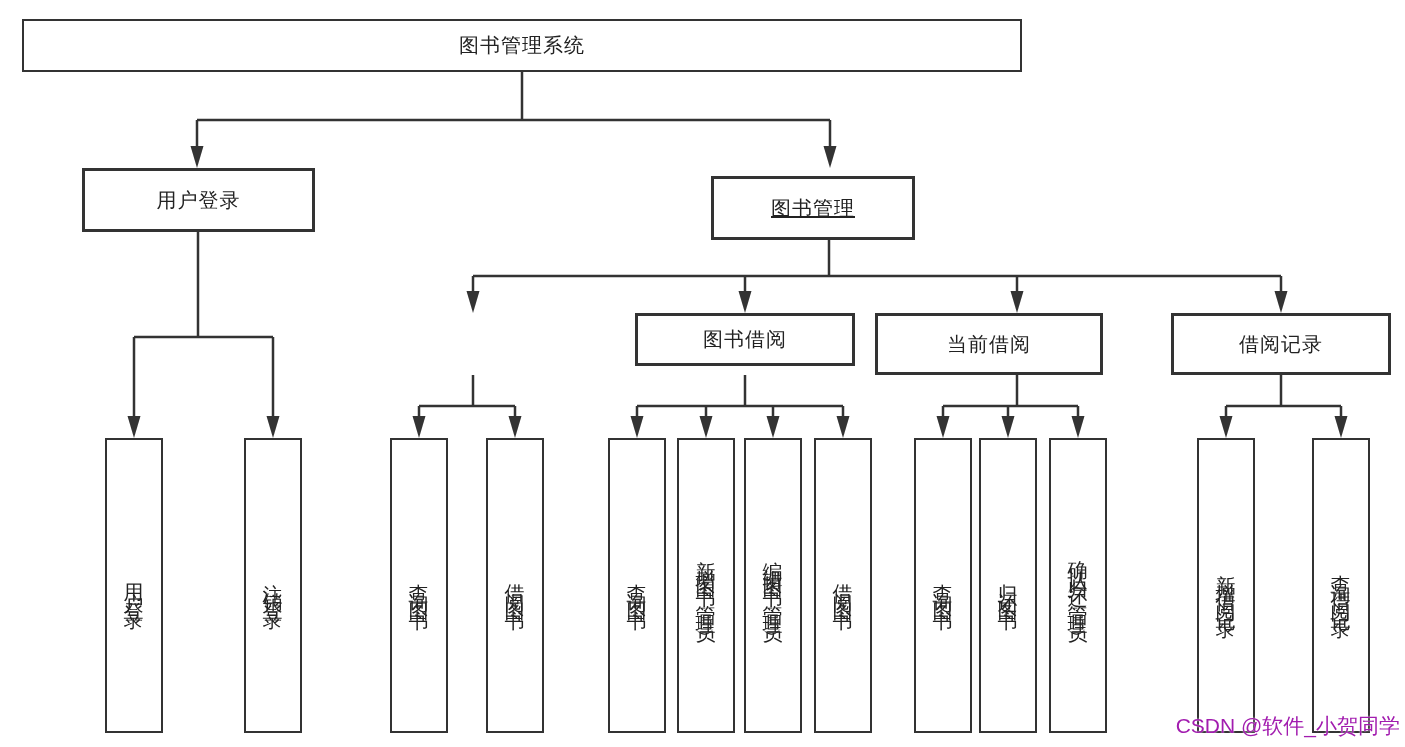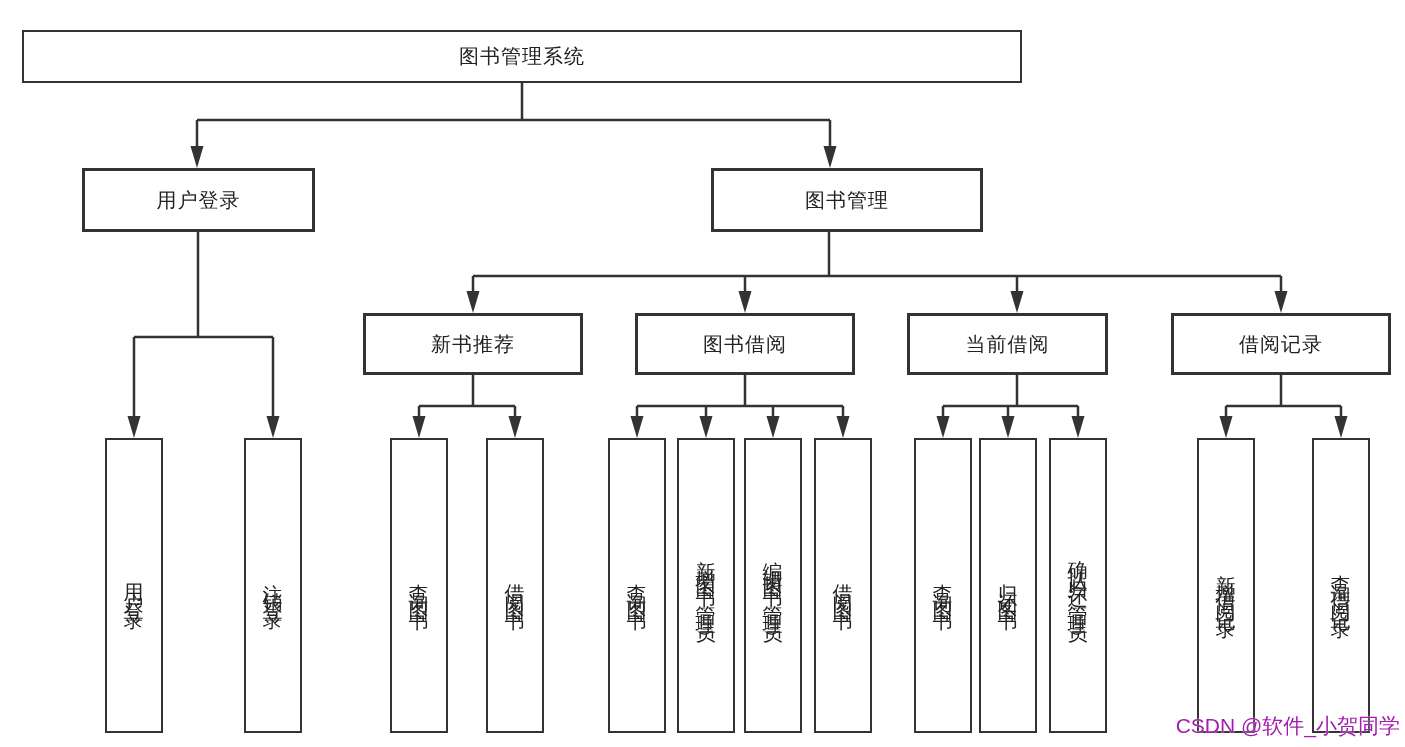--- a/index.html
+++ b/index.html
@@ -30,26 +30,26 @@
   }
   .vlabel{
     writing-mode:vertical-rl;
     text-orientation:mixed;
     font-size:20px;
     line-height:1.1;
     letter-spacing:9px;
     white-space:nowrap;
   }
   
-  #n-root {left:22px;  top:30px;  width:1000px;height:53px;}
+  #n-root {left:22px;  top:19px;  width:1000px;height:53px;}
   #n-l2a  {left:82px;  top:168px; width:233px; height:64px;}
-  #n-l2b  {left:711px; top:168px; width:272px; height:64px;}
+  #n-l2b  {left:711px; top:176px; width:204px; height:64px;text-decoration:underline;}
   #n-l3a  {left:363px; top:313px; width:220px; height:62px;}
-  #n-l3b  {left:635px; top:313px; width:220px; height:62px;}
-  #n-l3c  {left:907px; top:313px; width:201px; height:62px;}
+  #n-l3b  {left:635px; top:313px; width:220px; height:53px;}
+  #n-l3c  {left:875px; top:313px; width:228px; height:62px;}
   #n-l3d  {left:1171px;top:313px; width:220px; height:62px;justify-content:center;}
   .leaf   {top:438px;  width:58px; height:295px;}
   #n-b0 {left:105px;}  #n-b1 {left:244px;}
   #n-b2 {left:390px;}  #n-b3 {left:486px;}
   #n-b4 {left:608px;}  #n-b5 {left:677px;}
   #n-b6 {left:744px;}  #n-b7 {left:814px;}
   #n-b8 {left:914px;}  #n-b9 {left:979px;}
   #n-b10{left:1049px;}
   #n-b11{left:1197px;} #n-b12{left:1312px;}
   #watermark{
@@ -140,23 +140,20 @@
     <span class="hlabel">图书管理系统</span>
   </div>
 
   <div class="box mid" id="n-l2a">
     <span class="hlabel">用户登录</span>
   </div>
   <div class="box mid" id="n-l2b">
     <span class="hlabel">图书管理</span>
   </div>
 
-  <div class="box mid" id="n-l3a">
-    <span class="hlabel">新书推荐</span>
-  </div>
   <div class="box mid" id="n-l3b">
     <span class="hlabel">图书借阅</span>
   </div>
   <div class="box mid" id="n-l3c">
     <span class="hlabel">当前借阅</span>
   </div>
   <div class="box mid" id="n-l3d">
     <span class="hlabel">借阅记录</span>
   </div>
 

